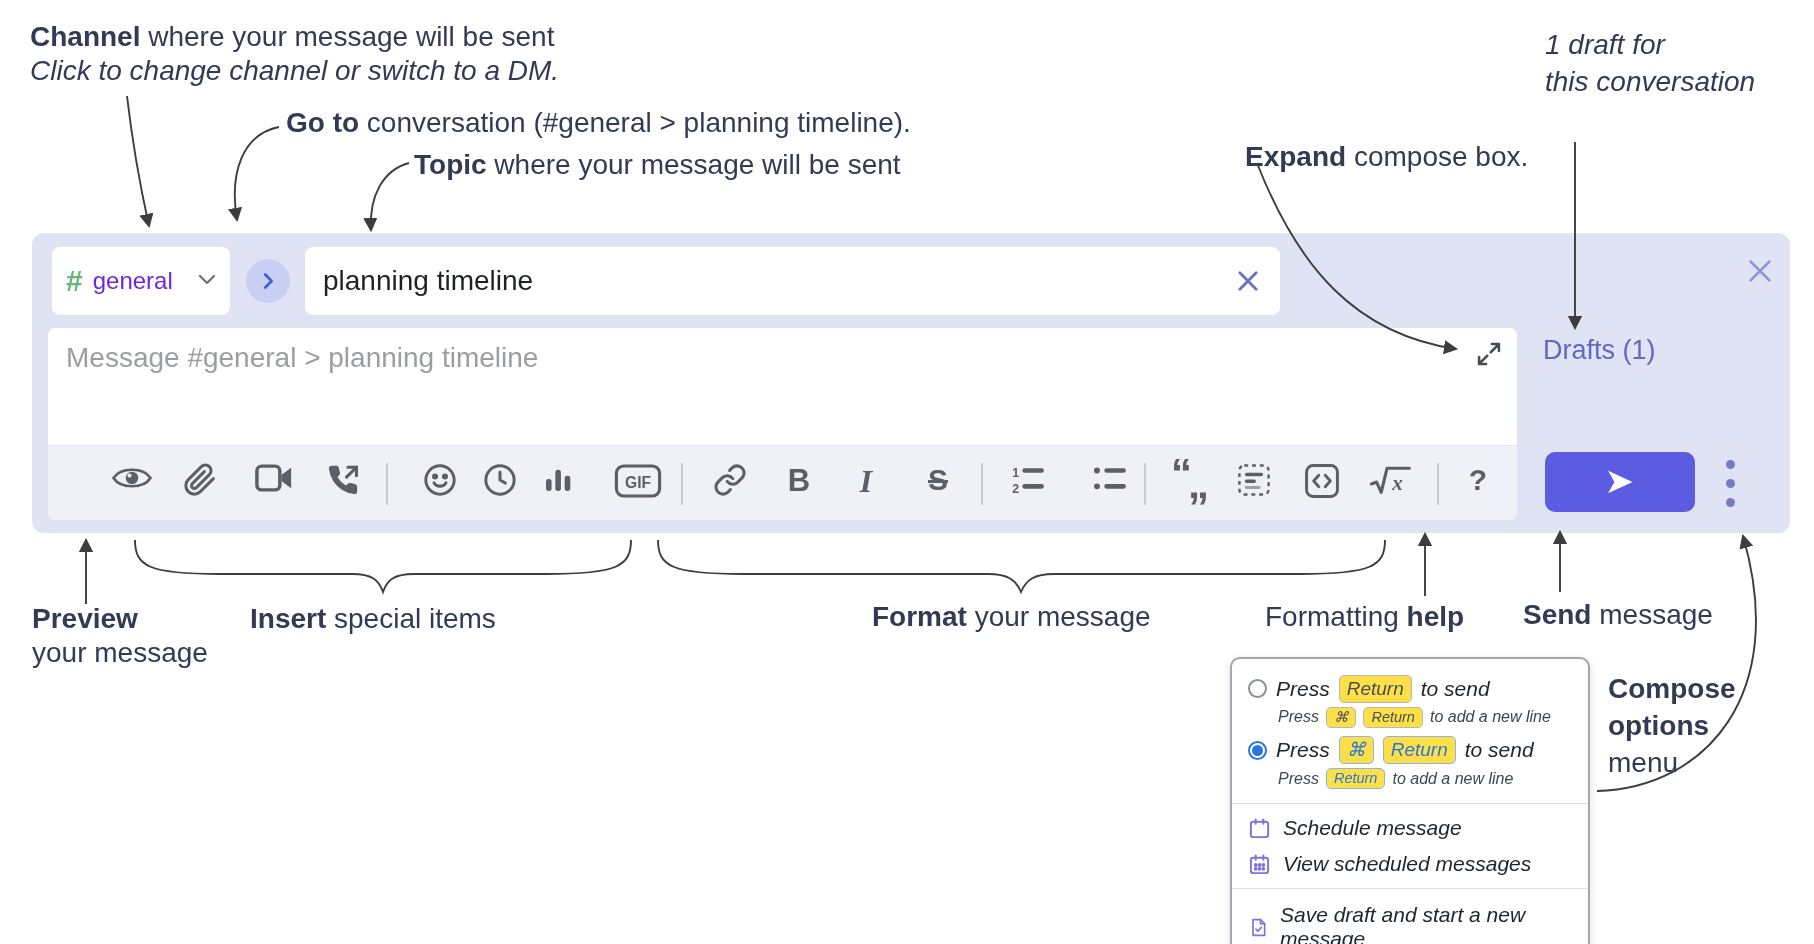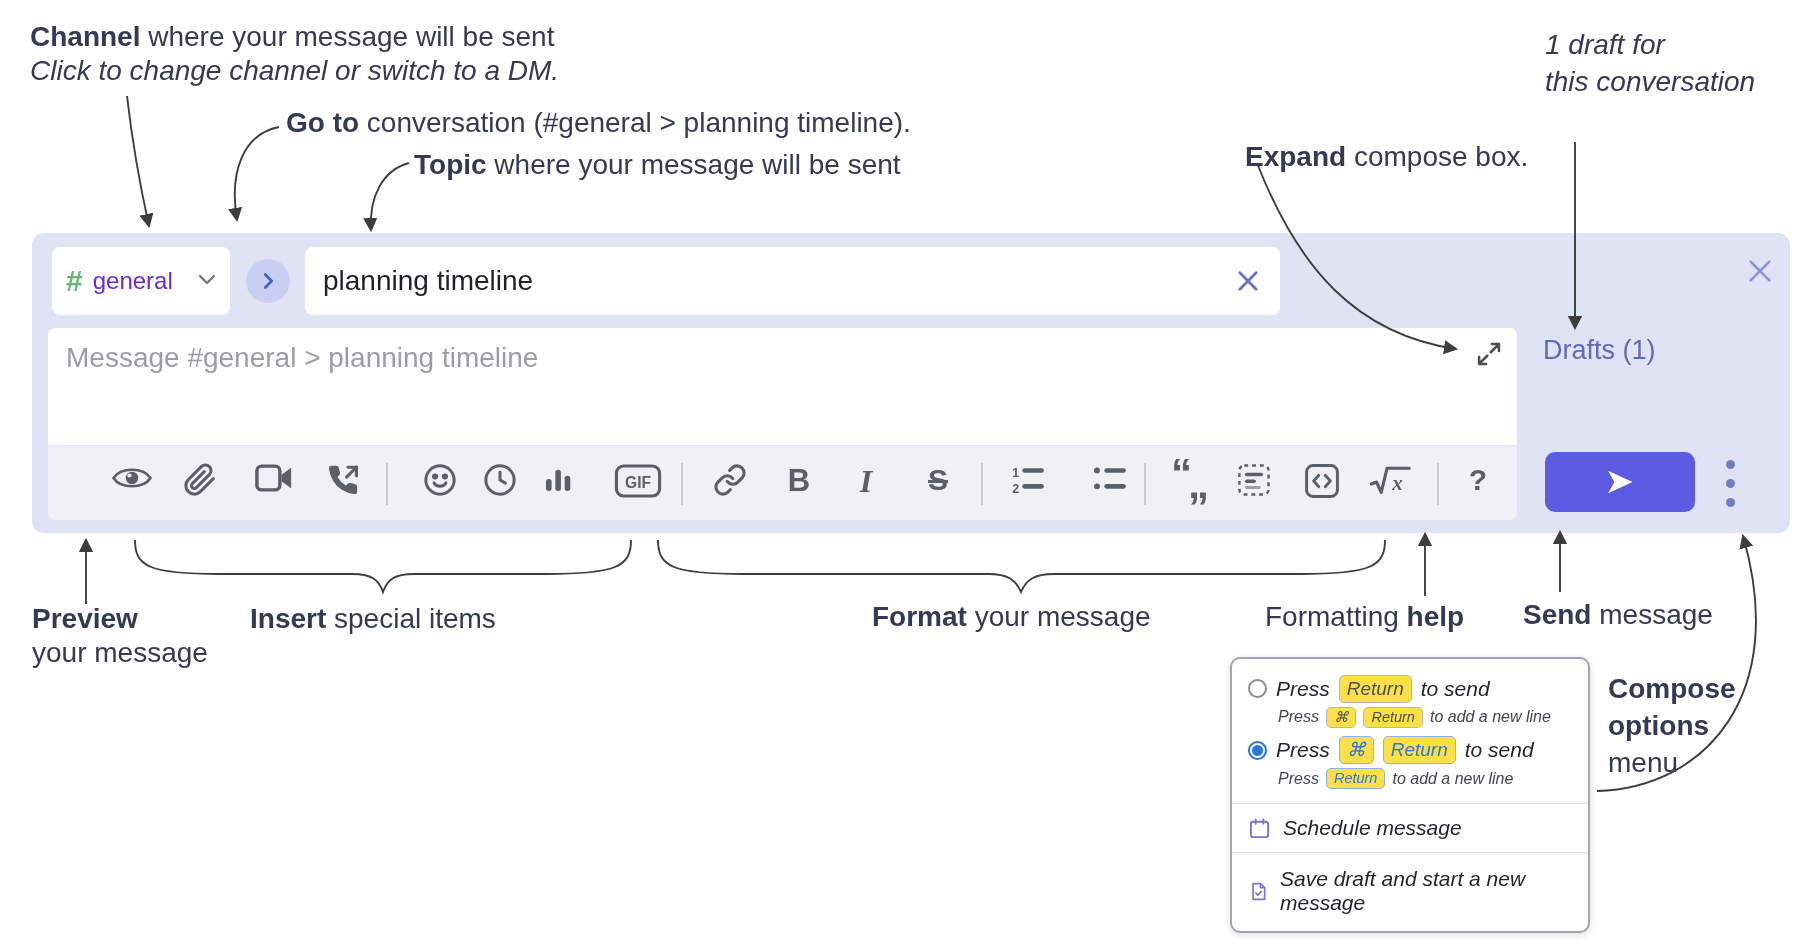--- a/index.html
+++ b/index.html
@@ -327,20 +327,34 @@
     </div>
     <div class="pop-div"></div>
     <div class="pop-sec" style="padding-top:6px; padding-bottom:6px;">
       <div class="menu-item">
         <svg width="23" height="23" viewBox="0 0 24 24" fill="none" stroke="#7b74d9" stroke-width="2" stroke-linecap="round">
             <rect x="3" y="5" width="18" height="16" rx="2.5"></rect>
             <line x1="8" y1="2.5" x2="8" y2="7"></line>
             <line x1="16" y1="2.5" x2="16" y2="7"></line>
           </svg>
         <span>Schedule message</span>
+      </div>
+      <div class="menu-item">
+        <svg width="23" height="23" viewBox="0 0 24 24" fill="none" stroke="#7b74d9" stroke-width="2" stroke-linecap="round">
+            <rect x="3" y="5" width="18" height="16" rx="2.5"></rect>
+            <line x1="8" y1="2.5" x2="8" y2="7"></line>
+            <line x1="16" y1="2.5" x2="16" y2="7"></line>
+            <circle cx="8" cy="12.5" r="1" fill="#7b74d9"></circle>
+            <circle cx="12" cy="12.5" r="1" fill="#7b74d9"></circle>
+            <circle cx="16" cy="12.5" r="1" fill="#7b74d9"></circle>
+            <circle cx="8" cy="16.5" r="1" fill="#7b74d9"></circle>
+            <circle cx="12" cy="16.5" r="1" fill="#7b74d9"></circle>
+            <circle cx="16" cy="16.5" r="1" fill="#7b74d9"></circle>
+          </svg>
+        <span>View scheduled messages</span>
       </div>
     </div>
     <div class="pop-div"></div>
     <div class="pop-sec" style="padding-top:8px; padding-bottom:10px;">
       <div class="menu-item">
         <svg width="23" height="23" viewBox="0 0 24 24" fill="none" stroke="#7b74d9" stroke-width="2" stroke-linecap="round" stroke-linejoin="round">
             <path d="M6,2.5 H15 L20,7.5 V21.5 H6 Z"></path>
             <path d="M15,2.5 V7.5 H20"></path>
             <polyline points="9.5,14 11.8,16.3 16,11.8"></polyline>
           </svg>

